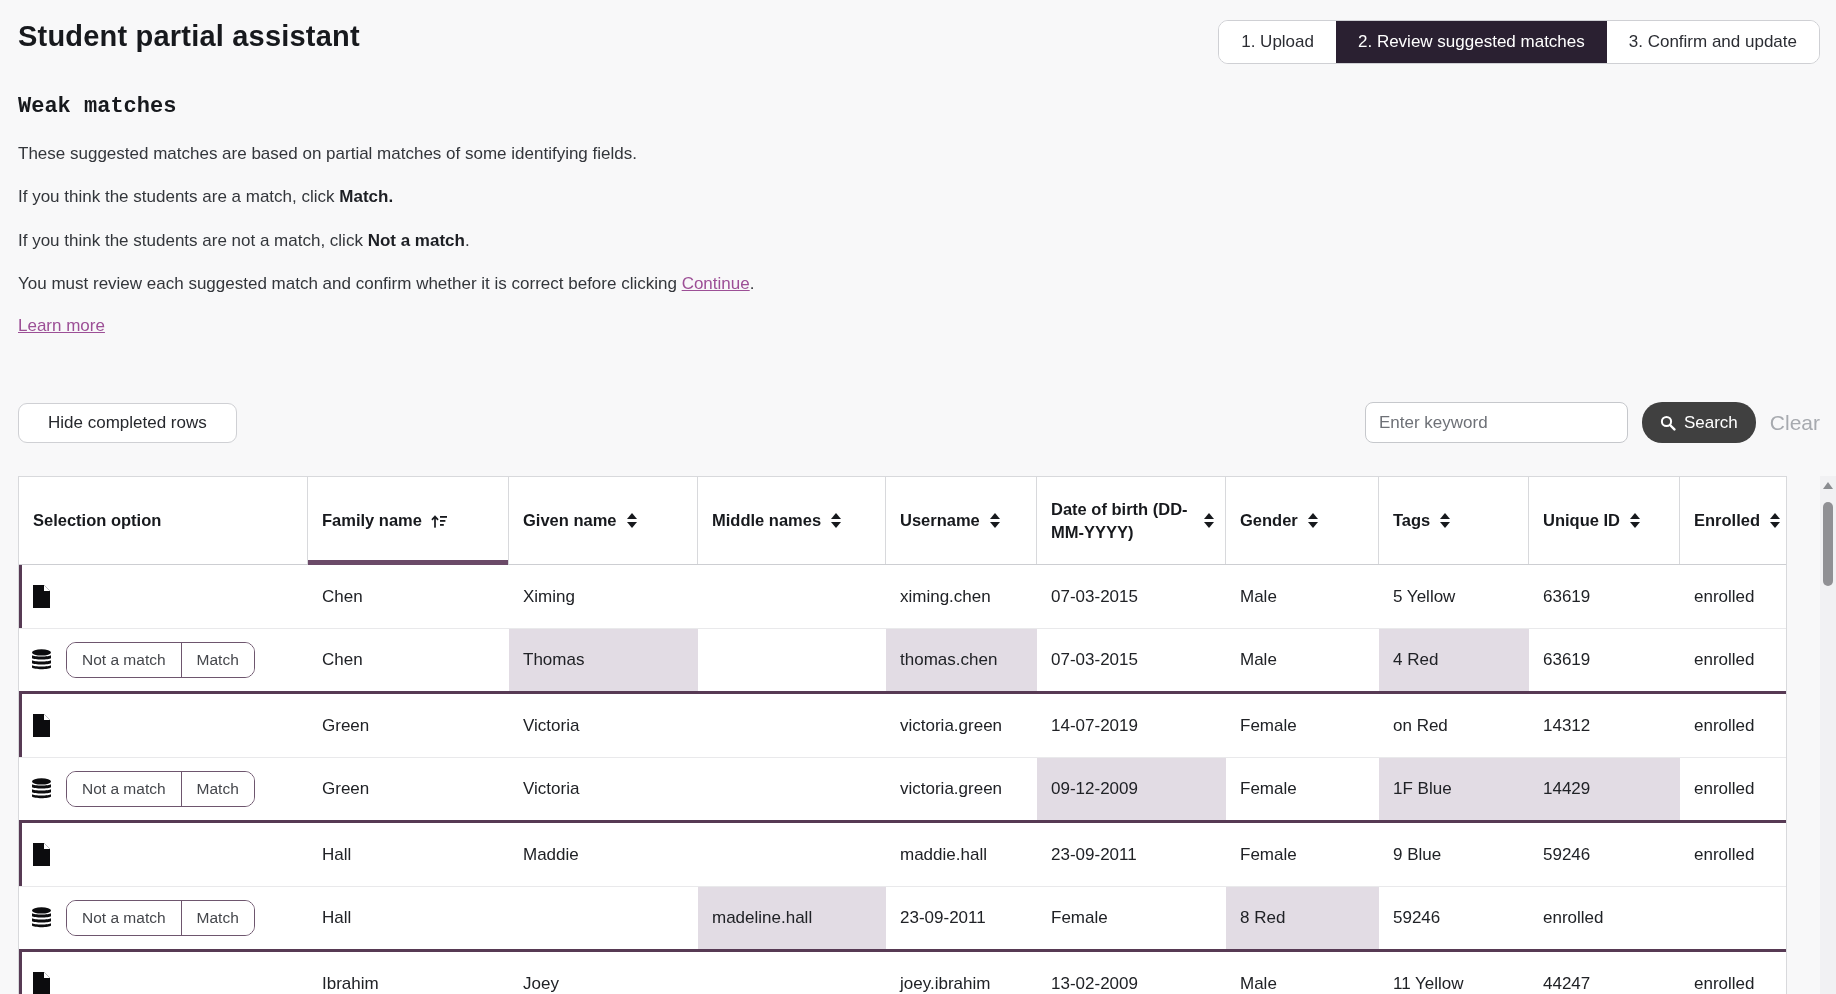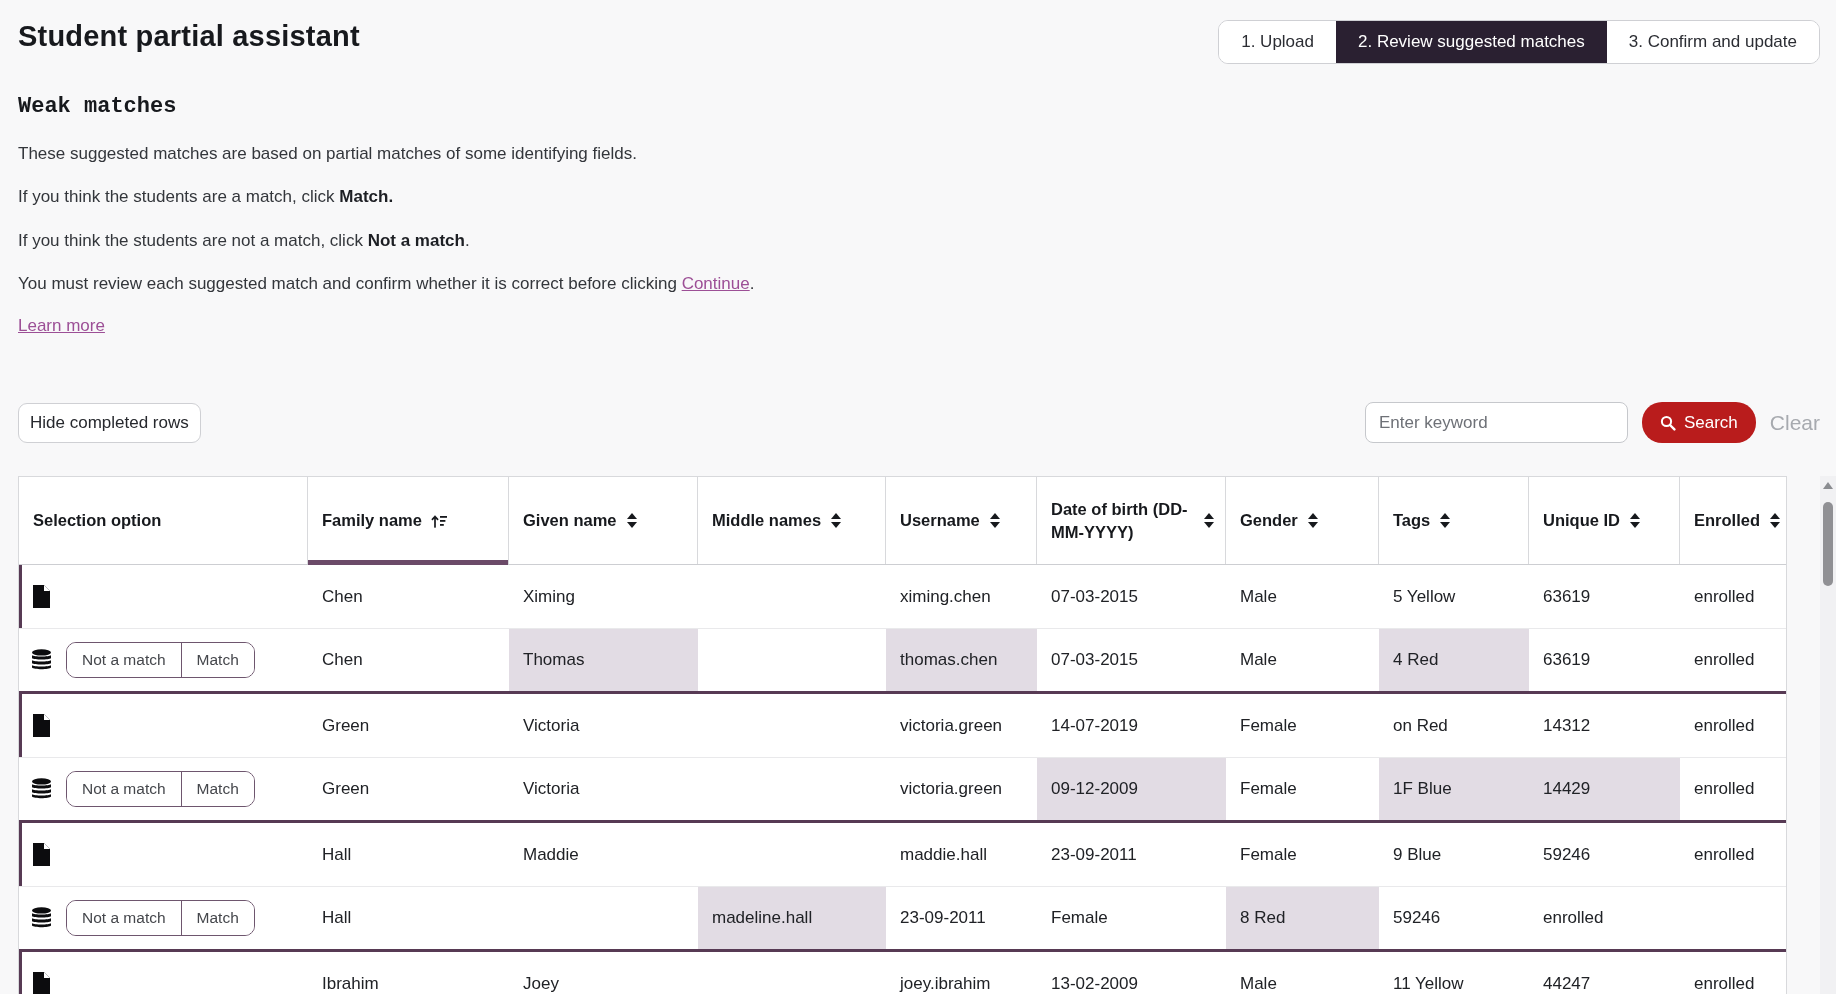--- a/index.html
+++ b/index.html
@@ -24,33 +24,33 @@
   .instructions { margin:24px 0 0 18px; font-size:17px; color:#33363b; }
   .instructions p { margin-bottom:22px; line-height:1.25; }
   .instructions b { color:#1d1f24; }
   a.link { color:#9c4f96; text-decoration:underline; cursor:pointer; }
   .learn-more { display:inline-block; margin:0 0 0 18px; font-size:17px; }
 
   
   .toolbar { display:flex; justify-content:space-between; align-items:center; margin:66px 16px 0 18px; }
   .btn-plain {
     background:#fff; border:1px solid #cfd0d4; border-radius:9px;
-    font-size:17px; color:#26282d; padding:9px 11px; cursor:pointer;
+    font-size:17px; color:#26282d; padding:9px 29px; cursor:pointer;
     font-family:"Liberation Sans",sans-serif;
   }
   .search-area { display:flex; align-items:center; gap:14px; }
   .search-input {
     width:263px; height:41px; border:1px solid #c6c8cc; border-radius:8px;
     font-size:17px; padding:0 13px; color:#26282d; background:#fff;
     font-family:"Liberation Sans",sans-serif;
   }
   .search-input::placeholder { color:#6e7177; }
   .btn-search {
     display:flex; align-items:center; gap:8px;
-    background:#b91c1c; color:#fff; border:none; border-radius:20px;
+    background:#404040; color:#fff; border:none; border-radius:20px;
     font-size:17px; padding:0 18px; height:41px; cursor:pointer;
     font-family:"Liberation Sans",sans-serif;
   }
   .clear { font-size:21px; color:#a7aaaf; cursor:default; background:none; border:none; font-family:"Liberation Sans",sans-serif; }
 
   
   .table-zone { position:absolute; left:18px; right:0; top:476px; bottom:0; display:flex;gap:33px; }
   .table-wrap {
     flex:1; background:#fff; border:1px solid #d8d9dc; border-bottom:none;
     overflow:hidden; position:relative;

